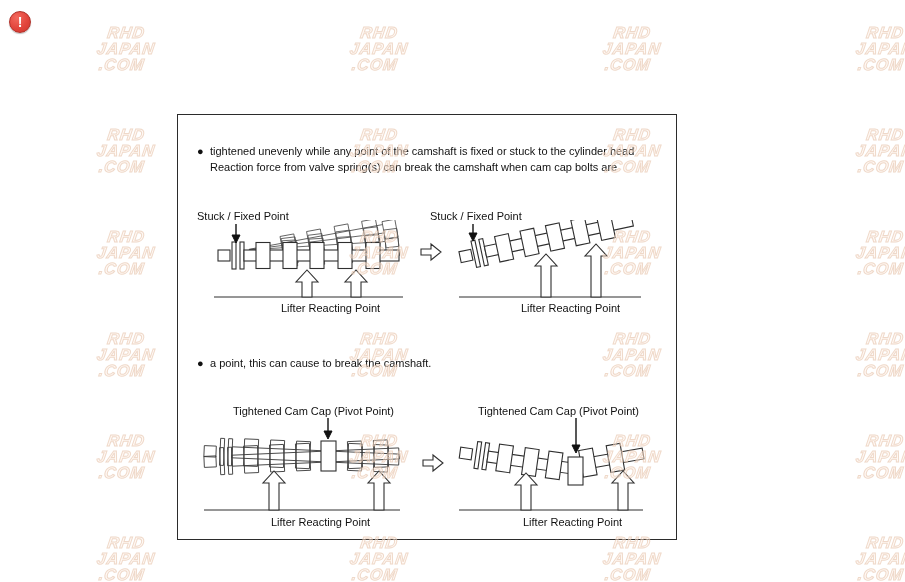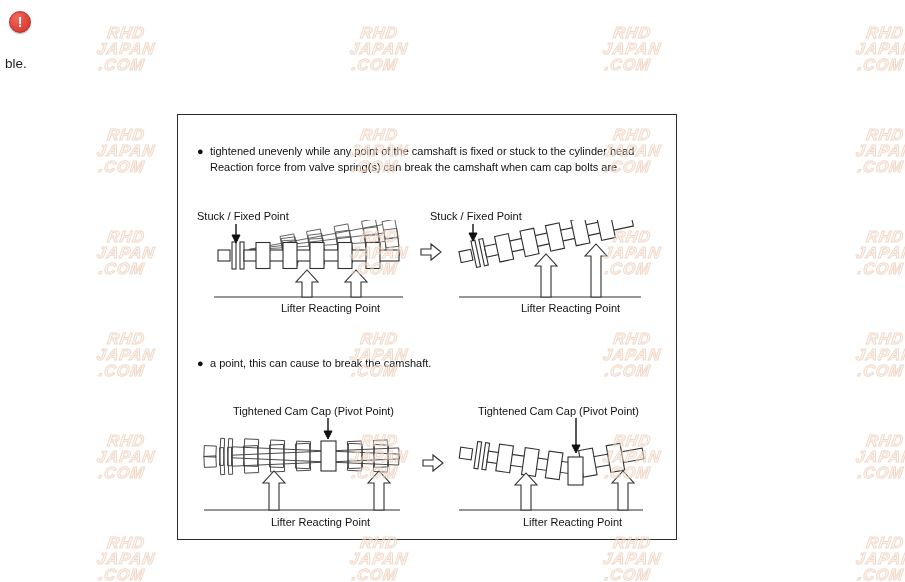--- a/index.html
+++ b/index.html
@@ -51,21 +51,20 @@
 </head>
 <body>
 
 <div class="page">
 
   <div class="warn-icon">
     <span>!</span>
   </div>
 
   <div class="intro">
-    <span>ble.</span>
   </div>
 
   <div class="panel">
 
     <div class="note" style="top:28px;">
       <span class="bullet">●</span>
       <span class="lines">
         <span>tightened unevenly while any point of the camshaft is fixed or stuck to the cylinder head</span>
         <span>Reaction force from valve spring(s) can break the camshaft when cam cap bolts are</span>
       </span>

